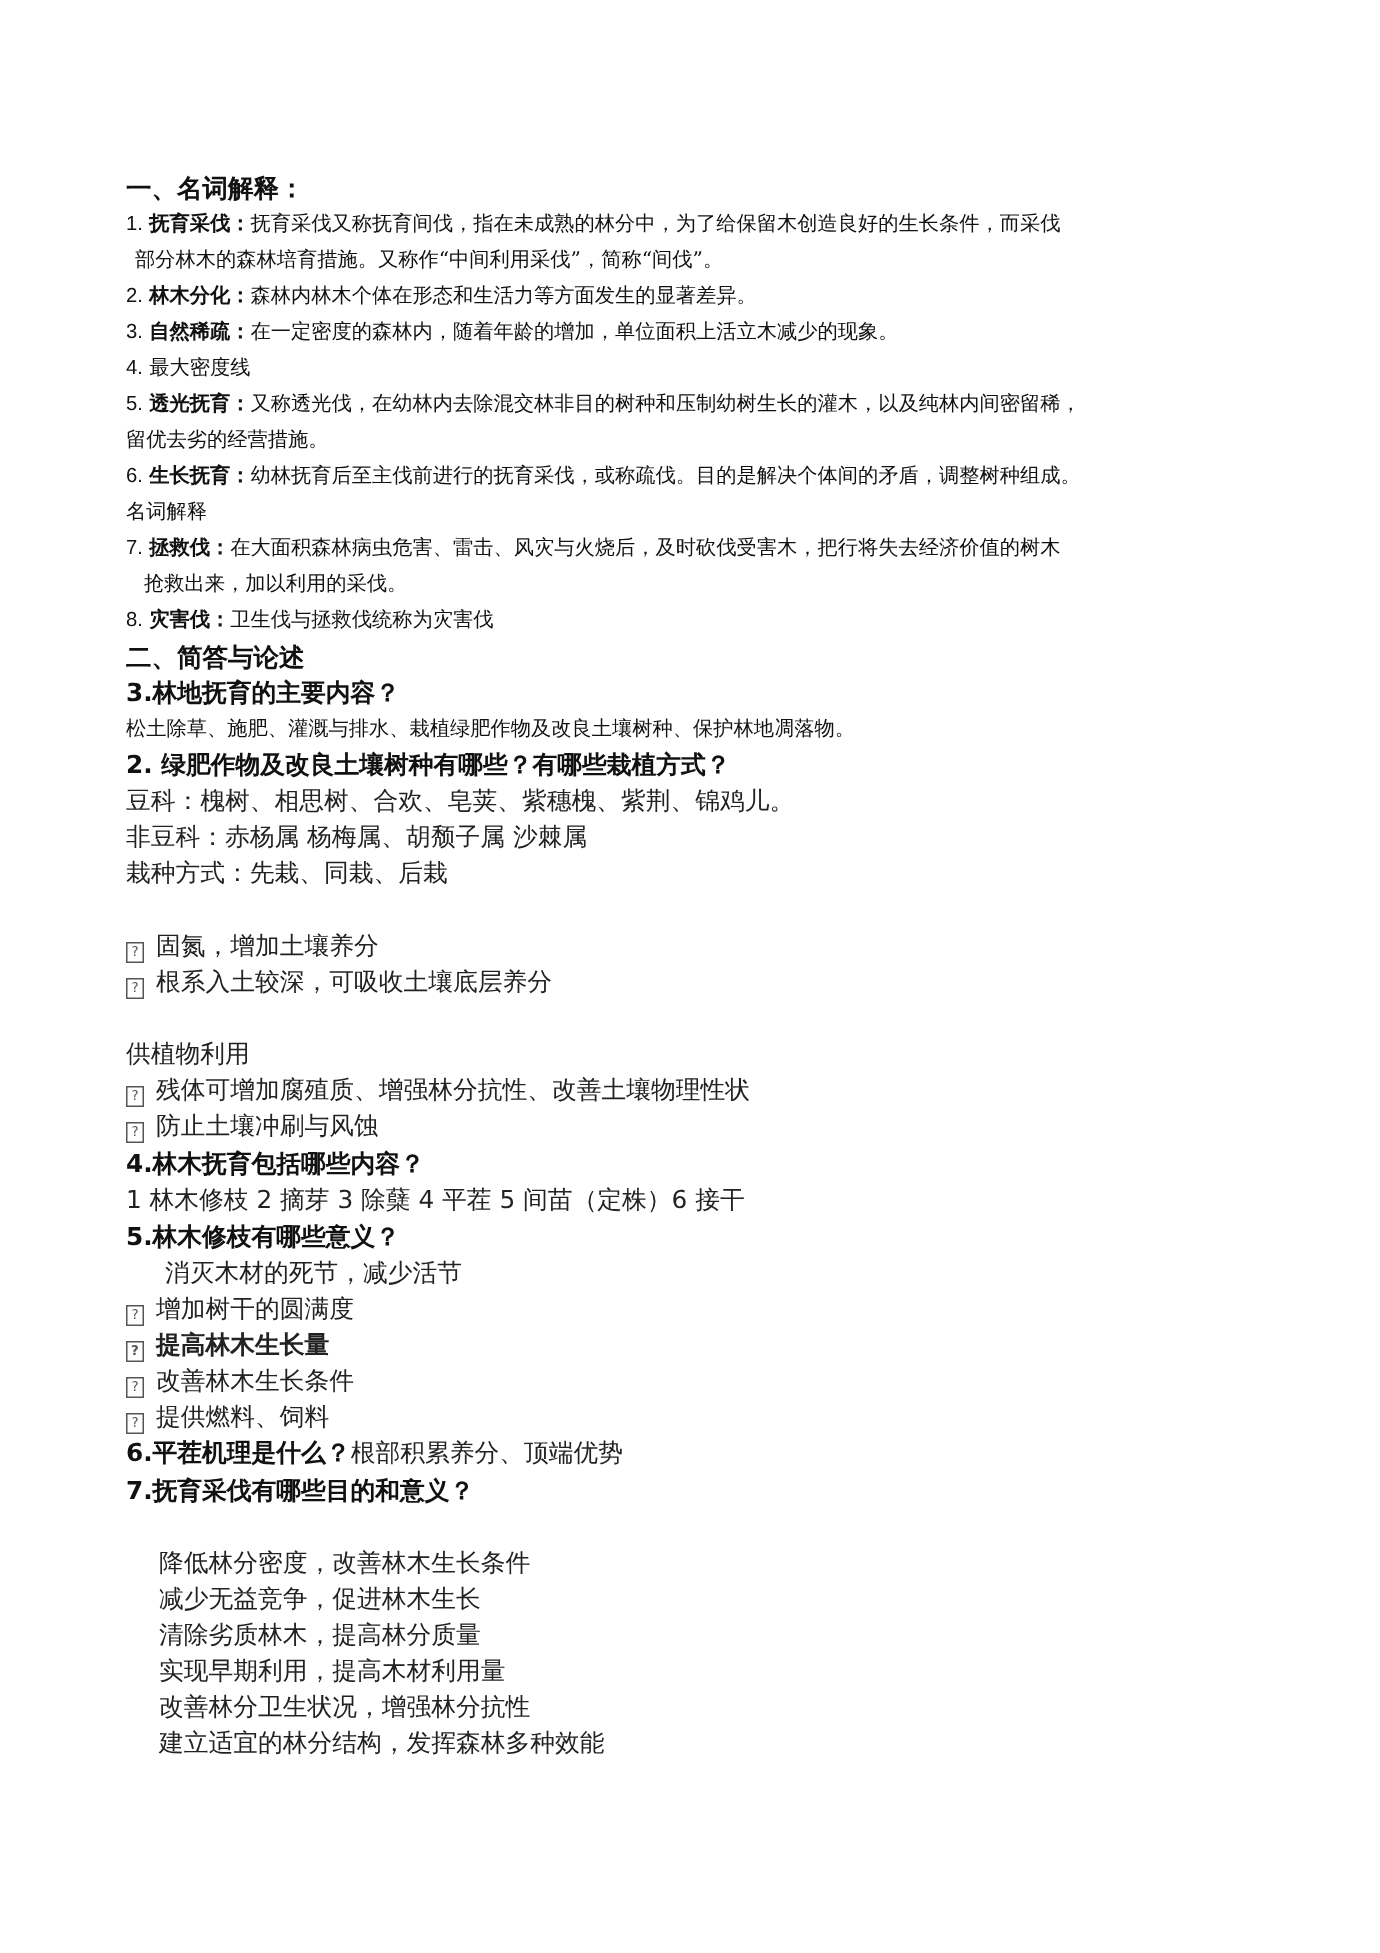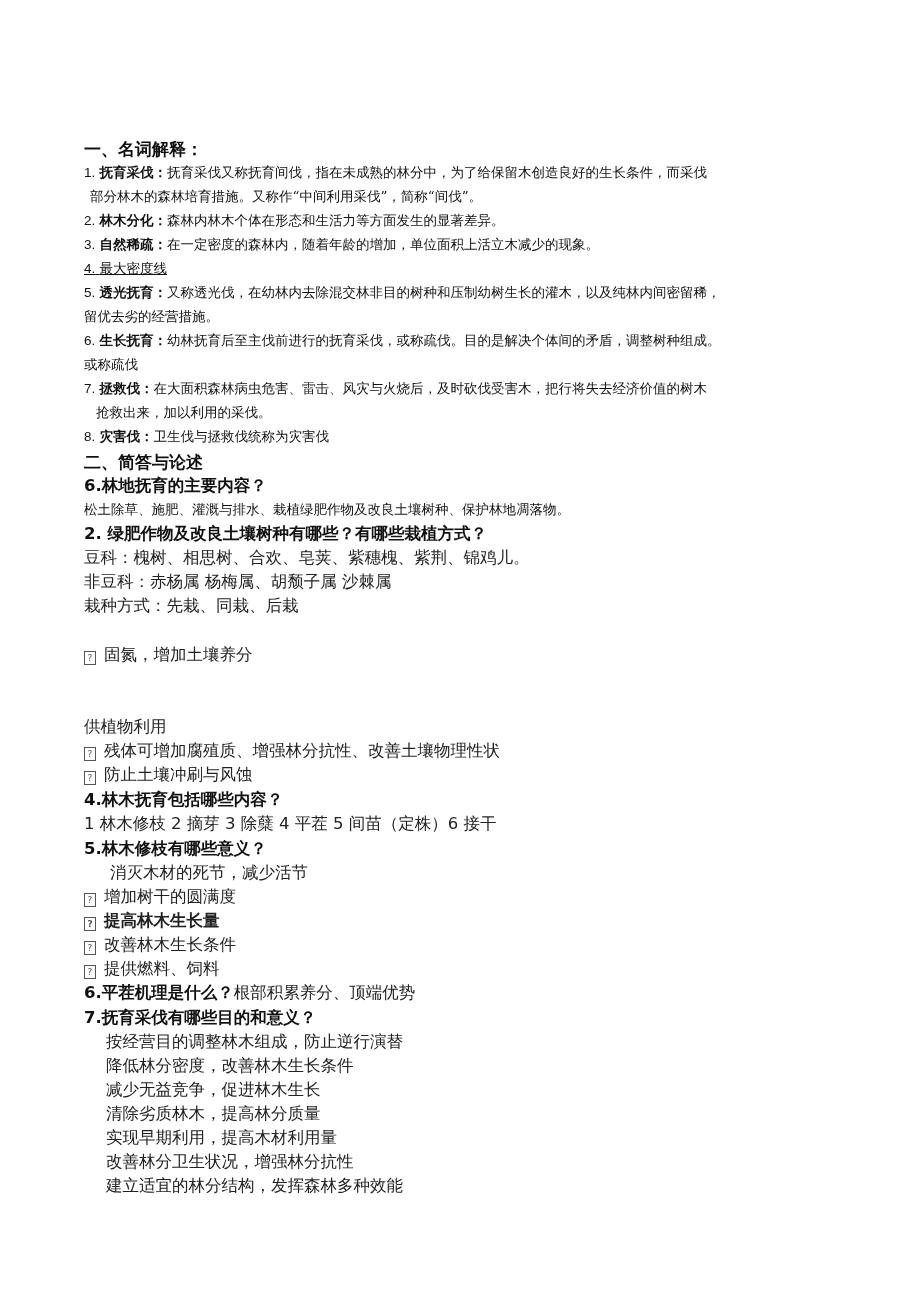--- a/index.html
+++ b/index.html
@@ -1,17 +1,17 @@
 <!DOCTYPE html>
 <html><head>
 <meta charset="utf-8">
 <style>
   html, body { margin: 0; padding: 0; background: #ffffff; }
   body { width: 920px; height: 1302px; position: relative; overflow: hidden; color: #111; }
-  .page { position: absolute; left: 0; top: 0; width: 920px; height: 970px; margin-top: 24px; }
+  .page { position: absolute; left: 0; top: 0; width: 920px; height: 970px; }
   .line { position: absolute; left: 0; white-space: nowrap; }
   .h1 { font-size: 17px; font-weight: bold; font-family: "DejaVu Sans", sans-serif; }
   .small { font-size: 13.5px; font-family: "DejaVu Serif", serif; }
   .big { font-size: 16.5px; font-family: "DejaVu Sans", sans-serif; color: #222; }
   .q { font-size: 16.5px; font-weight: bold; font-family: "DejaVu Sans", sans-serif; }
   .num { font-family: "Liberation Sans", sans-serif; }
   b.term { font-weight: bold; font-family: "DejaVu Sans", sans-serif; }
   .bullet { display: inline-block; width: 10px; height: 12px; border: 1px solid #555; font-size: 9px; line-height: 12px; text-align: center; margin-right: 8px; vertical-align: -1px; font-family: "DejaVu Sans", sans-serif; color: #555; }
 </style>
 </head>
@@ -30,79 +30,79 @@
   <div class="line small" style="left:84px; top:188px;">
     <span class="num">2.</span>
     <b class="term">林木分化：</b><span>森林内林木个体在形态和生活力等方面发生的显著差异。</span>
   </div>
 
   <div class="line small" style="left:84px; top:212px;">
     <span class="num">3.</span>
     <b class="term">自然稀疏：</b><span>在一定密度的森林内，随着年龄的增加，单位面积上活立木减少的现象。</span>
   </div>
 
-  <div class="line small" style="left:84px; top:236px;text-decoration:underline;">
+  <div class="line small" style="left:84px; top:236px;">
     <span class="num">4.</span>
     <span>最大密度线</span>
   </div>
 
   <div class="line small" style="left:84px; top:260px;">
     <span class="num">5.</span>
     <b class="term">透光抚育：</b><span>又称透光伐，在幼林内去除混交林非目的树种和压制幼树生长的灌木，以及纯林内间密留稀，</span>
   </div>
   <div class="line small" style="left:84px; top:284px;">留优去劣的经营措施。</div>
 
   <div class="line small" style="left:84px; top:308px;">
     <span class="num">6.</span>
     <b class="term">生长抚育：</b><span>幼林抚育后至主伐前进行的抚育采伐，或称疏伐。目的是解决个体间的矛盾，调整树种组成。</span>
   </div>
-  <div class="line small" style="left:84px; top:332px;">或称疏伐</div>
+  <div class="line small" style="left:84px; top:332px;">名词解释</div>
 
   <div class="line small" style="left:84px; top:356px;">
     <span class="num">7.</span>
     <b class="term">拯救伐：</b><span>在大面积森林病虫危害、雷击、风灾与火烧后，及时砍伐受害木，把行将失去经济价值的树木</span>
   </div>
   <div class="line small" style="left:96px; top:380px;">抢救出来，加以利用的采伐。</div>
 
   <div class="line small" style="left:84px; top:404px;">
     <span class="num">8.</span>
     <b class="term">灾害伐：</b><span>卫生伐与拯救伐统称为灾害伐</span>
   </div>
 
   <div class="line h1" style="left:84px; top:427px;">二、简答与论述</div>
 
-  <div class="line q" style="left:84px; top:451px;">6.林地抚育的主要内容？</div>
+  <div class="line q" style="left:84px; top:451px;">3.林地抚育的主要内容？</div>
   <div class="line small" style="left:84px; top:477px;">松土除草、施肥、灌溉与排水、栽植绿肥作物及改良土壤树种、保护林地凋落物。</div>
 
   <div class="line q" style="left:84px; top:499px;">2.  绿肥作物及改良土壤树种有哪些？有哪些栽植方式？</div>
   <div class="line big" style="left:84px; top:523px;">豆科：槐树、相思树、合欢、皂荚、紫穗槐、紫荆、锦鸡儿。</div>
   <div class="line big" style="left:84px; top:547px;">非豆科：赤杨属  杨梅属、胡颓子属  沙棘属</div>
   <div class="line big" style="left:84px; top:571px;">栽种方式：先栽、同栽、后栽</div>
 
   <div class="line big" style="left:84px; top:620px;"><span class="bullet">?</span><span>固氮，增加土壤养分</span></div>
+  <div class="line big" style="left:84px; top:644px;"><span class="bullet">?</span><span>根系入土较深，可吸收土壤底层养分</span></div>
   <div class="line big" style="left:84px; top:692px;">供植物利用</div>
   <div class="line big" style="left:84px; top:716px;"><span class="bullet">?</span><span>残体可增加腐殖质、增强林分抗性、改善土壤物理性状</span></div>
   <div class="line big" style="left:84px; top:740px;"><span class="bullet">?</span><span>防止土壤冲刷与风蚀</span></div>
 
   <div class="line q" style="left:84px; top:765px;">4.林木抚育包括哪些内容？</div>
   <div class="line big" style="left:84px; top:789px;">1  林木修枝 2  摘芽 3  除蘖 4 平茬 5  间苗（定株）6  接干</div>
 
   <div class="line q" style="left:84px; top:814px;">5.林木修枝有哪些意义？</div>
   <div class="line big" style="left:110px; top:838px;">消灭木材的死节，减少活节</div>
   <div class="line big" style="left:84px; top:862px;"><span class="bullet">?</span><span>增加树干的圆满度</span></div>
   <div class="line big" style="left:84px; top:886px;font-weight:bold;"><span class="bullet">?</span><span>提高林木生长量</span></div>
   <div class="line big" style="left:84px; top:910px;"><span class="bullet">?</span><span>改善林木生长条件</span></div>
   <div class="line big" style="left:84px; top:934px;"><span class="bullet">?</span><span>提供燃料、饲料</span></div>
 
   <div class="line" style="left:84px; top:958px;">
     <span class="q">6.平茬机理是什么？</span><span class="big">根部积累养分、顶端优势</span>
   </div>
 
   <div class="line q" style="left:84px; top:983px;">7.抚育采伐有哪些目的和意义？</div>
-  <div class="line big" style="left:106px; top:1007px;">按经营目的调整林木组成，防止逆行演替</div>
   <div class="line big" style="left:106px; top:1031px;">降低林分密度，改善林木生长条件</div>
   <div class="line big" style="left:106px; top:1055px;">减少无益竞争，促进林木生长</div>
   <div class="line big" style="left:106px; top:1079px;">清除劣质林木，提高林分质量</div>
   <div class="line big" style="left:106px; top:1103px;">实现早期利用，提高木材利用量</div>
   <div class="line big" style="left:106px; top:1127px;">改善林分卫生状况，增强林分抗性</div>
   <div class="line big" style="left:106px; top:1151px;text-align:right;">建立适宜的林分结构，发挥森林多种效能</div>
 
 </div>
 
 </body></html>

